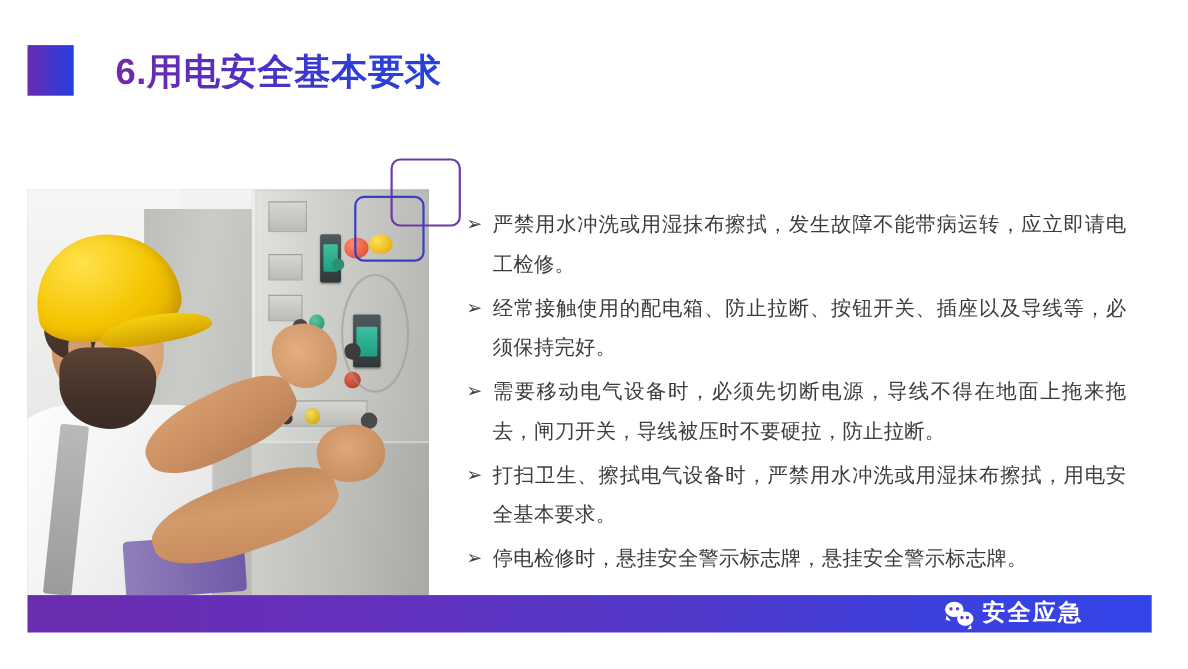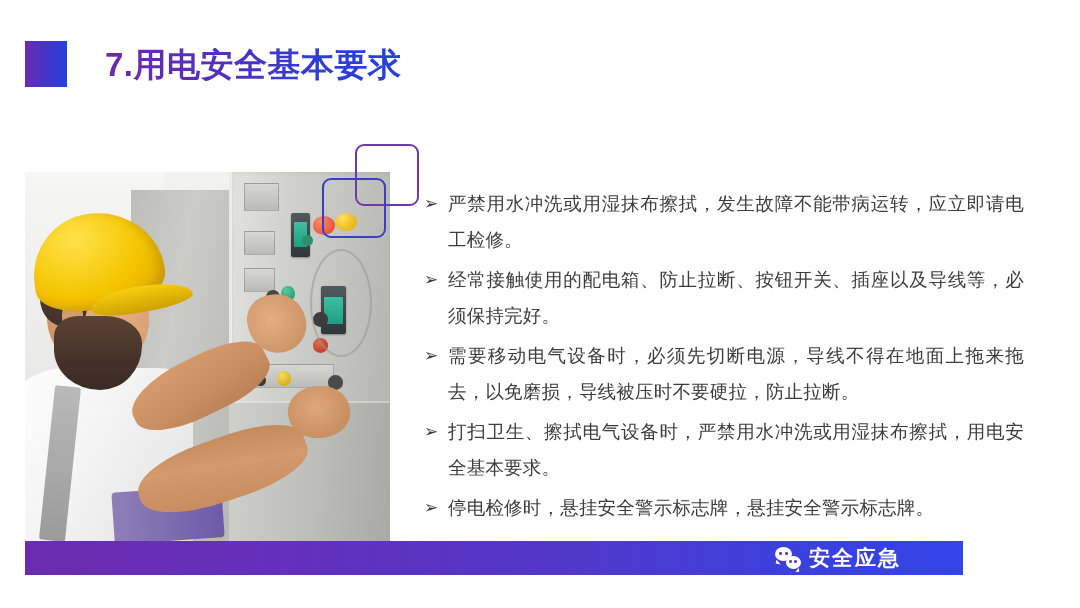--- a/index.html
+++ b/index.html
@@ -234,21 +234,21 @@
     letter-spacing: 0.2px;
     text-align: justify;
     text-justify: inter-ideograph;
   }
 
   
   #footer-bar {
     position: absolute;
     left: 25px;
     top: 541px;
-    width: 938px;
+    width: 1022px;
     height: 34px;
     background: linear-gradient(90deg, #6b2caf 0%, #6430bc 28%, #5138c9 58%, #3b40dd 82%, #3344e8 100%);
   }
   #footer-brand {
     position: absolute;
     right: 62px;
     top: 0;
     height: 34px;
     display: flex;
     align-items: center;
@@ -299,21 +299,21 @@
     white-space: nowrap;
   }
 </style>
 </head>
 <body>
 
 <div id="slide">
 
   <div id="title-row">
     <div id="title-marker"></div>
-    <div id="title-text">7.用电安全基本要求</div>
+    <div id="title-text">6.用电安全基本要求</div>
   </div>
 
   <div id="photo-frame">
     <div id="photo">
       <div class="ph-bg"></div>
       <div class="ph-wall-left"></div>
       <div class="ph-wall-mid"></div>
       <div class="ph-panel"></div>
       <div class="ph-panel-edge"></div>
       <div class="ph-panel-lower"></div>
@@ -365,21 +365,21 @@
     <div class="bullet-item">
       <span class="bullet-marker">➢</span>
       <span class="bullet-text">严禁用水冲洗或用湿抹布擦拭，发生故障不能带病运转，应立即请电工检修。</span>
     </div>
     <div class="bullet-item">
       <span class="bullet-marker">➢</span>
       <span class="bullet-text">经常接触使用的配电箱、防止拉断、按钮开关、插座以及导线等，必须保持完好。</span>
     </div>
     <div class="bullet-item">
       <span class="bullet-marker">➢</span>
-      <span class="bullet-text">需要移动电气设备时，必须先切断电源，导线不得在地面上拖来拖去，以免磨损，导线被压时不要硬拉，防止拉断。</span>
+      <span class="bullet-text">需要移动电气设备时，必须先切断电源，导线不得在地面上拖来拖去，闸刀开关，导线被压时不要硬拉，防止拉断。</span>
     </div>
     <div class="bullet-item">
       <span class="bullet-marker">➢</span>
       <span class="bullet-text">打扫卫生、擦拭电气设备时，严禁用水冲洗或用湿抹布擦拭，用电安全基本要求。</span>
     </div>
     <div class="bullet-item">
       <span class="bullet-marker">➢</span>
       <span class="bullet-text">停电检修时，悬挂安全警示标志牌，悬挂安全警示标志牌。</span>
     </div>
   </div>

